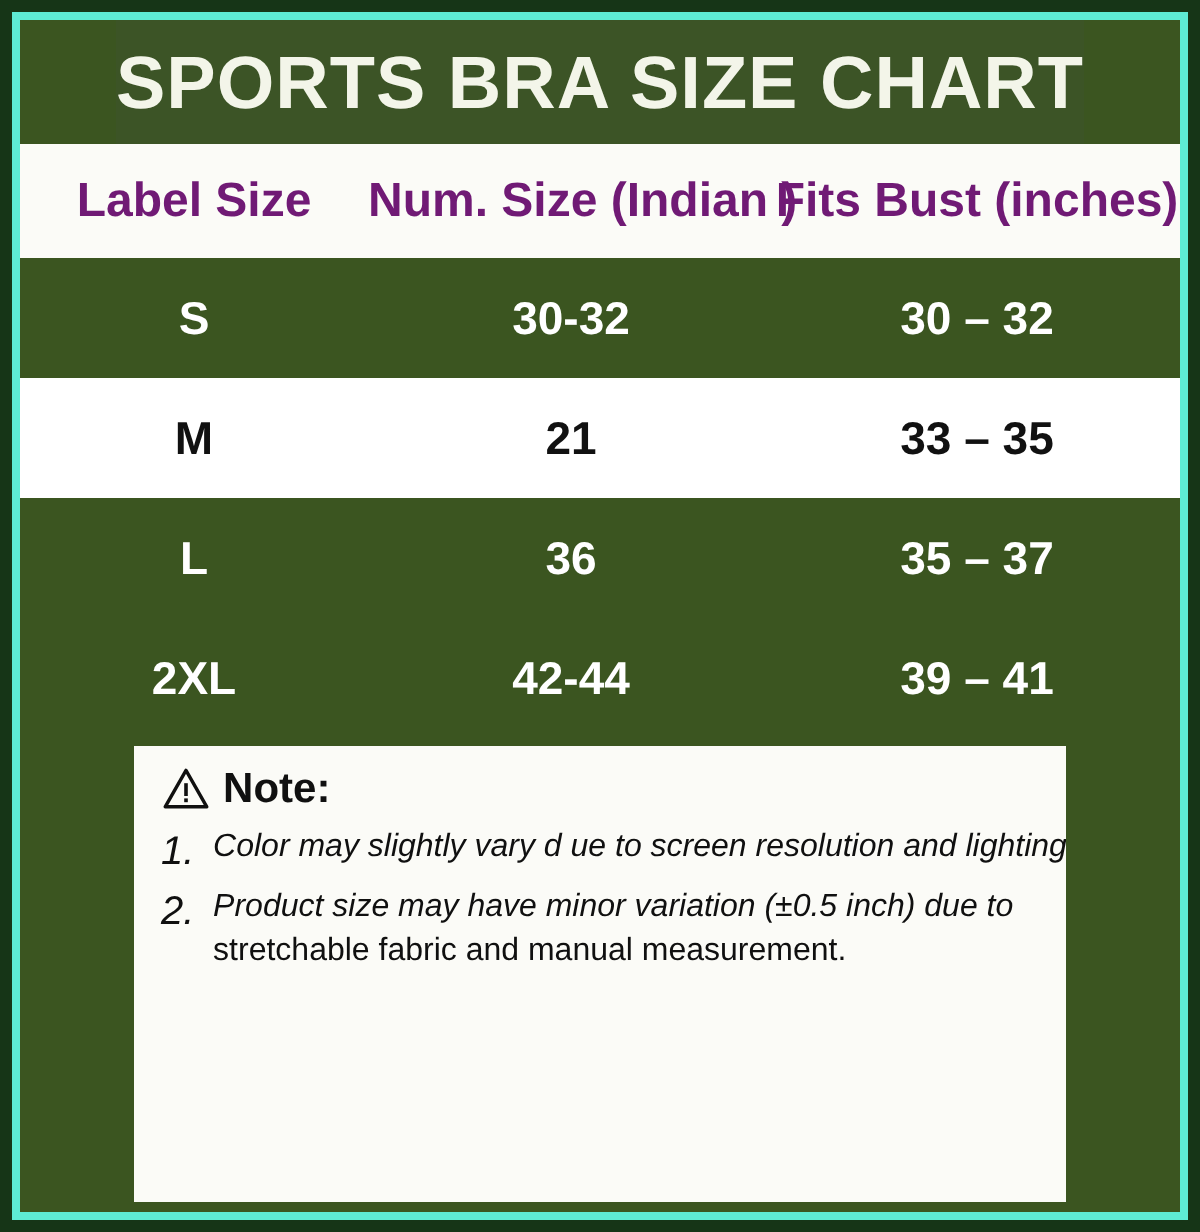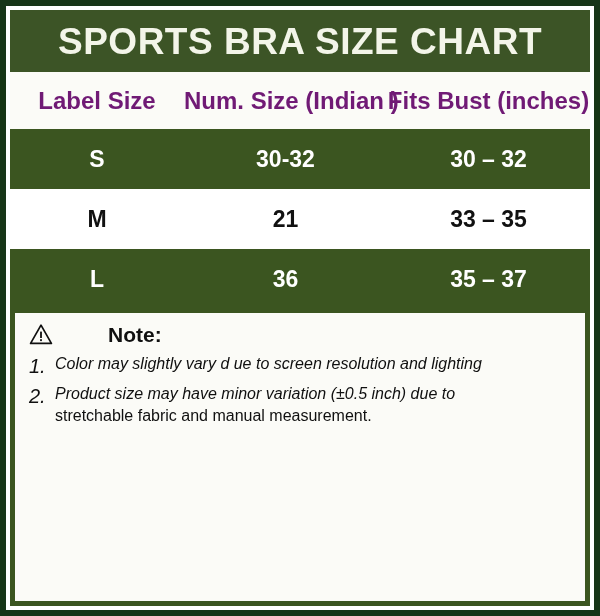--- a/index.html
+++ b/index.html
@@ -19,25 +19,26 @@
     background: #163517;
     padding: 6px;
     overflow: hidden;
   }
 
   .chart-inner {
     position: relative;
     width: 100%;
     height: 100%;
     box-sizing: border-box;
-    border: 4px solid #ffffff;
+    border: 4px solid #5eead4;
     background: #3b5520;
     overflow: hidden;
     display: flex;
     flex-direction: column;
+    align-items: center;
   }
 
   
   .title-bar {
     height: 62px;
     flex: 0 0 62px;
     background: #3c5426;
     display: flex;
     align-items: center;
     justify-content: center;
@@ -119,21 +120,20 @@
     height: 22px;
     flex: 0 0 auto;
     display: block;
   }
   .note-label {
     font-size: 21px;
     font-weight: 700;
     color: #101010;
     line-height: 1;
     font-family: "Liberation Sans", sans-serif;
-    margin-left: 48px;
   }
 
   .note-list {
     list-style: none;
     margin: 0;
     padding: 4px 0 0 0;
   }
   .note-item {
     display: flex;
     align-items: flex-start;
@@ -199,20 +199,25 @@
         </tr>
         <tr class="body-row light">
           <td>M</td>
           <td>21</td>
           <td>33 – 35</td>
         </tr>
         <tr class="body-row dark">
           <td>L</td>
           <td>36</td>
           <td>35 – 37</td>
+        </tr>
+        <tr class="body-row dark">
+          <td>2XL</td>
+          <td>42-44</td>
+          <td>39 – 41</td>
         </tr>
       </tbody>
     </table>
 
     <div class="note-panel">
       <div class="note-head">
         <span class="warn-icon">
           <svg viewBox="0 0 24 22" width="24" height="22" aria-hidden="true">
             <path d="M12 2.2 L22.4 20.4 L1.6 20.4 Z" fill="none" stroke="#101010" stroke-width="1.7" stroke-linejoin="round"></path>
             <rect x="11.1" y="8.6" width="1.8" height="6.4" fill="#101010"></rect>

